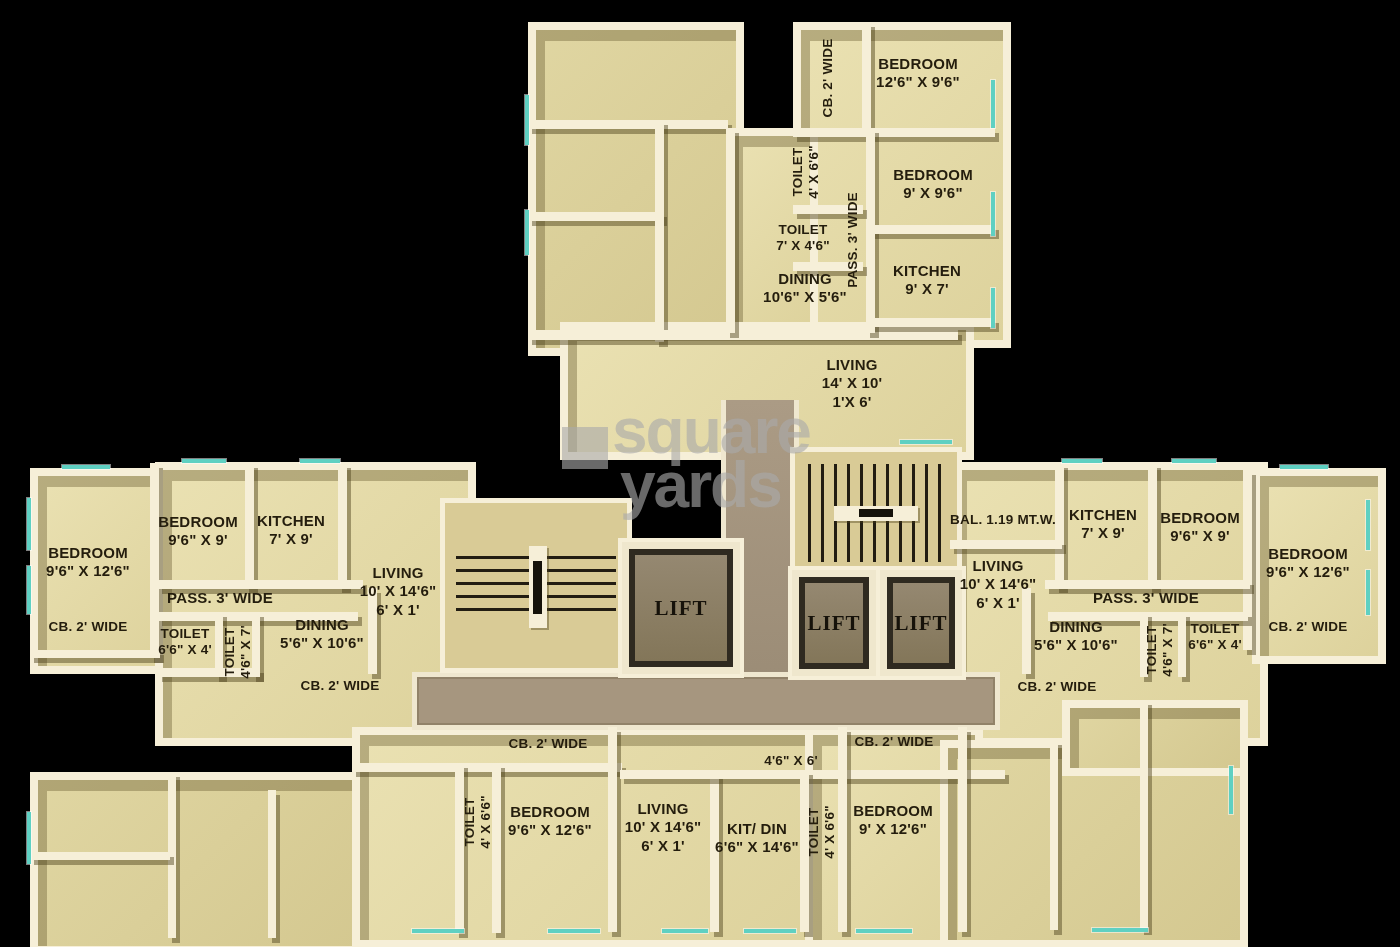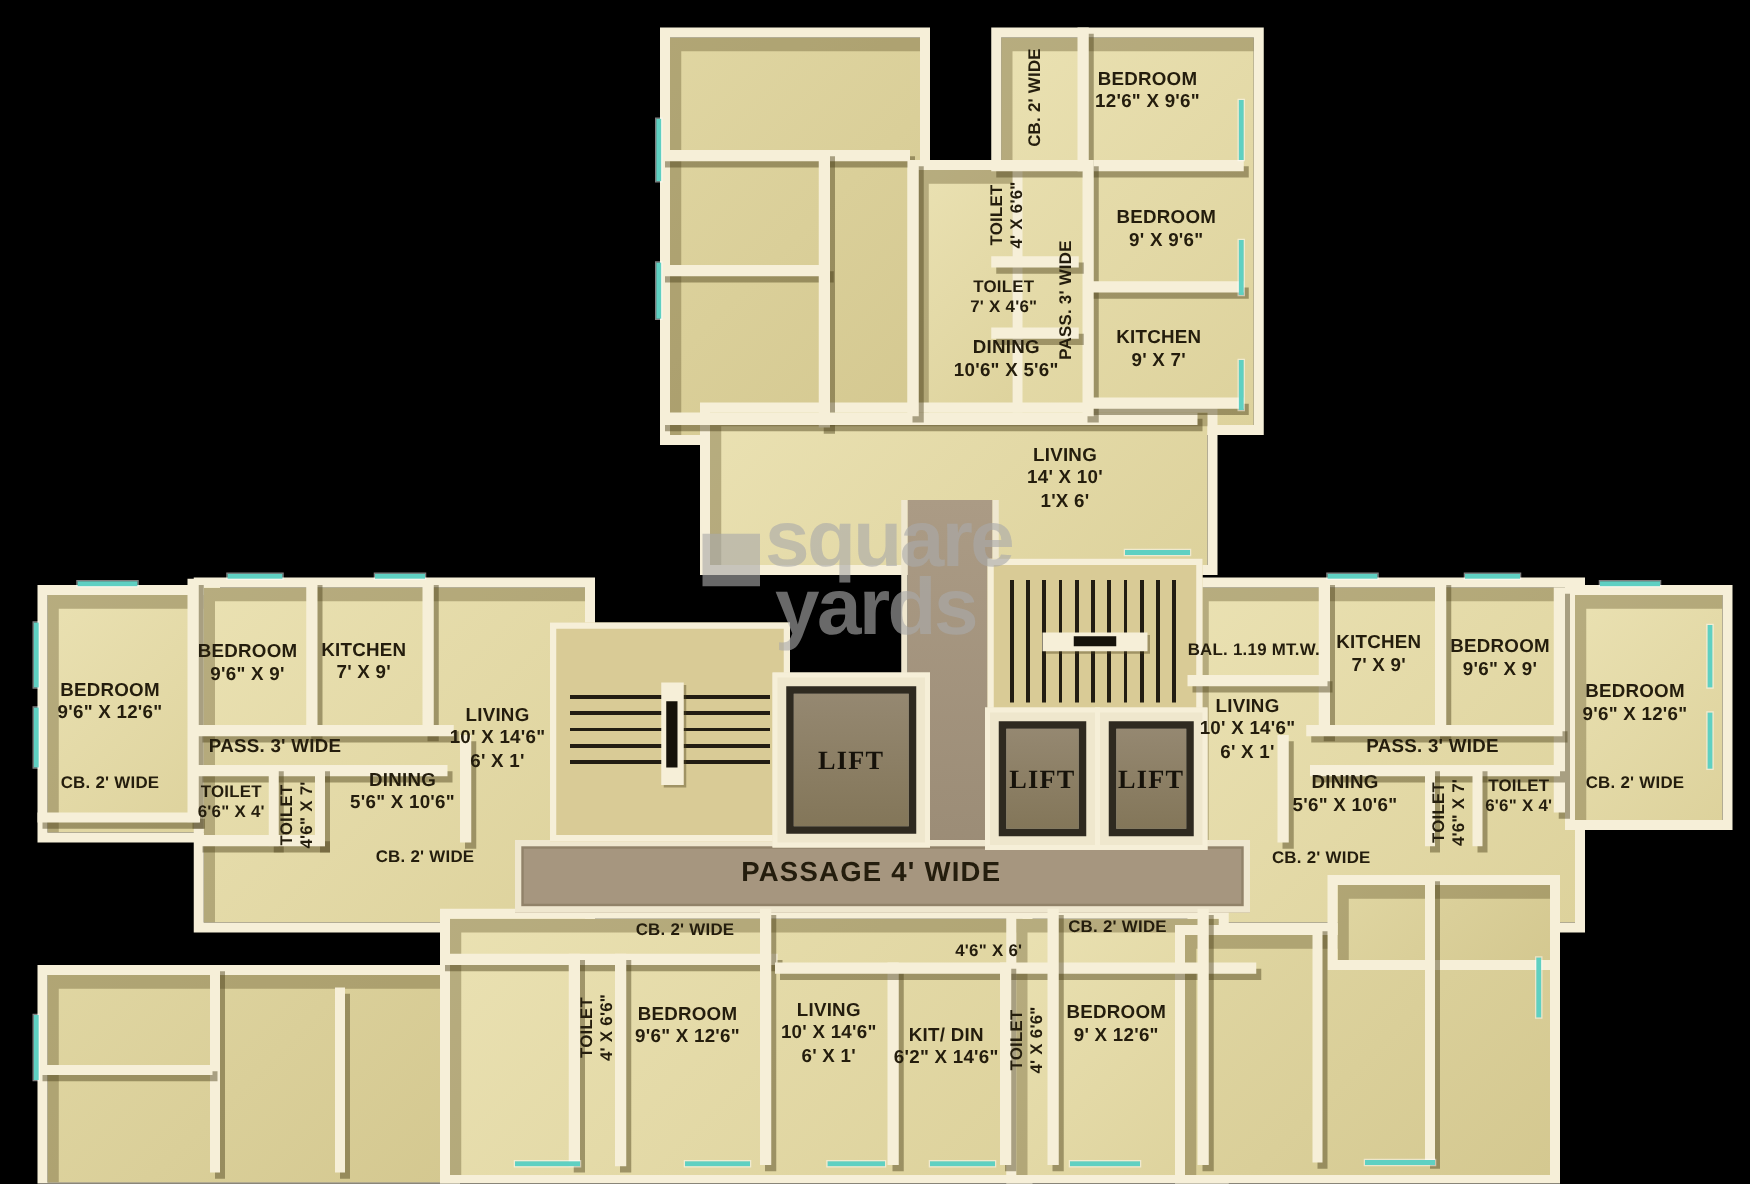--- a/index.html
+++ b/index.html
@@ -63,21 +63,20 @@
   <div class="slab" style="left:1252px;top:468px;width:118px;height:180px"></div>
 
   <div class="slab dkr" style="left:30px;top:772px;width:322px;height:166px"></div>
   <div class="slab" style="left:352px;top:727px;width:458px;height:205px"></div>
   <div class="slab" style="left:805px;top:727px;width:162px;height:205px"></div>
   <div class="slab dkr" style="left:940px;top:740px;width:292px;height:192px"></div>
   <div class="slab dkr" style="left:1062px;top:700px;width:170px;height:60px"></div>
 
   <div class="corridor" style="left:721px;top:400px;width:68px;height:285px"></div>
   <div class="passage" style="left:412px;top:672px;width:578px;height:48px"></div>
-  <div class="passage-label" style="left:697px;top:698px">PASSAGE 4' WIDE</div>
 
   <div class="stair" style="left:440px;top:498px;width:182px;height:165px">
     <div class="hatch-h"></div>
     <div class="mid-v">
         <div class="slot"></div>
       </div>
   </div>
   <div class="stair" style="left:790px;top:447px;width:162px;height:122px">
     <div class="hatch-v"></div>
     <div class="mid-h">
@@ -235,21 +234,21 @@
   <div class="lbl cb" style="left:548px;top:744px">CB. 2' WIDE</div>
   <div class="lbl v cb" style="left:478px;top:822px">TOILET
 4' X 6'6"</div>
   <div class="lbl" style="left:550px;top:821px">BEDROOM
 9'6" X 12'6"</div>
   <div class="lbl" style="left:663px;top:827px">LIVING
 10' X 14'6"
 6' X 1'</div>
   <div class="lbl cb" style="left:791px;top:761px">4'6" X 6'</div>
   <div class="lbl" style="left:757px;top:838px">KIT/ DIN
-6'2" X 14'6"</div>
+6'6" X 14'6"</div>
   <div class="lbl v cb" style="left:822px;top:832px">TOILET
 4' X 6'6"</div>
   <div class="lbl cb" style="left:894px;top:742px">CB. 2' WIDE</div>
   <div class="lbl" style="left:893px;top:820px">BEDROOM
 9' X 12'6"</div>
 
   <div class="wm">
     <span class="logo"></span>
     <span class="t1">square</span>
     <span class="t2">yards</span>

